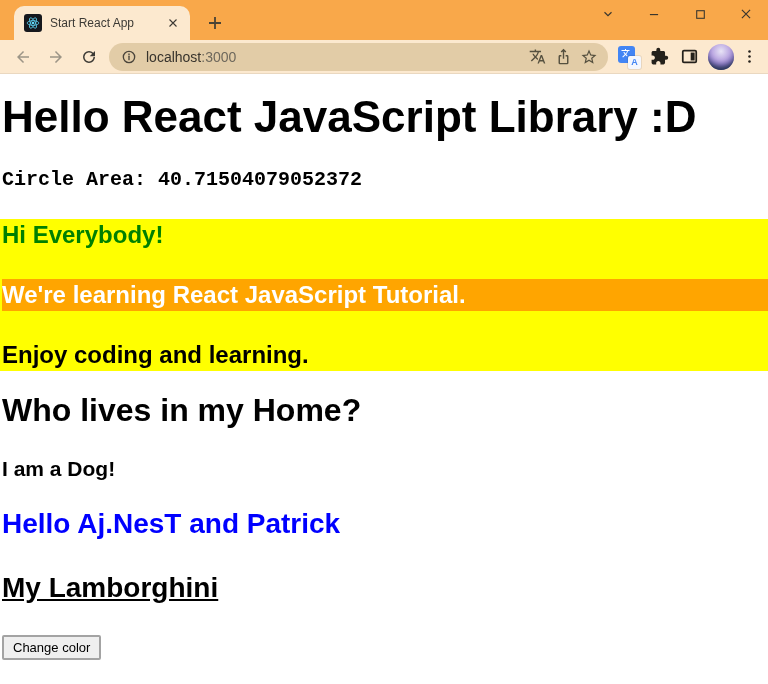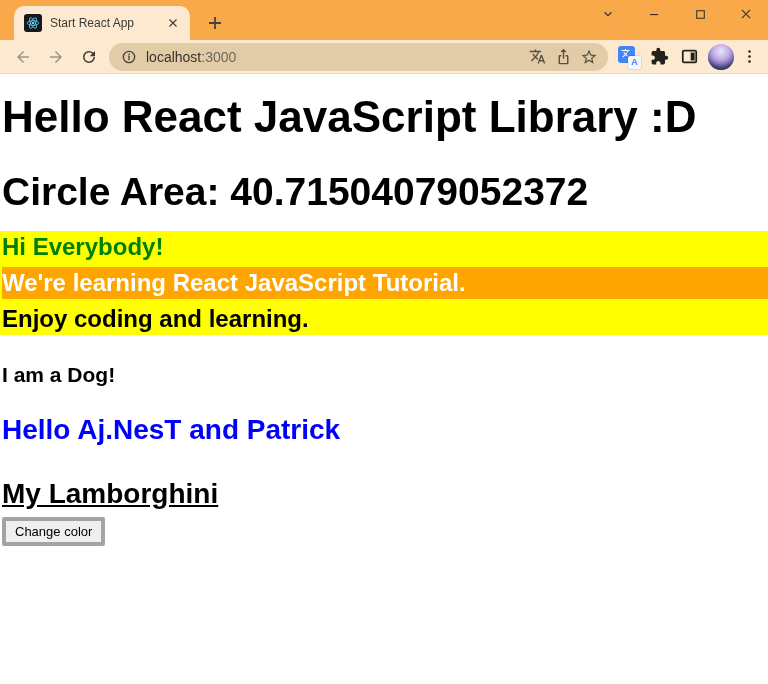--- a/index.html
+++ b/index.html
@@ -55,33 +55,33 @@
   .ext-translate .front{position:absolute;left:0;top:0;width:17px;height:17px;background:var(--translate-blue);
             border-radius:3px;display:flex;align-items:center;justify-content:center;color:#fff;}
   .avatar{width:26px;height:26px;border-radius:50%;margin:0 4px;flex:0 0 auto;
           background:radial-gradient(circle at 50% 28%,#E8E4F6 0%,#BCA9E2 38%,#8F7CC9 62%,#2E3F63 100%);
           box-shadow:inset 0 -7px 6px -4px #233050;}
 
   
   .content{height:610px;background:#fff;overflow:hidden;padding-left:2px;color:#000;}
   .content h1,.content h2,.content h3,.content h4{margin:0;font-weight:bold;}
   h1.h-hello{font-size:44px;line-height:38px;margin-top:24px;}
-  h1.h-circle{font-size:39px;line-height:38px;margin-top:37px;}
+  h1.h-circle{font-size:20px;line-height:38px;margin-top:25px;font-family:Liberation Mono, monospace;}
   .banner{margin-top:20px;margin-left:-2px;background:var(--banner-yellow);padding-left:2px;}
   .banner h2{font-size:24px;line-height:32px;}
   .banner .line-hi{color:var(--green-text);}
-  .banner .line-learning{margin:4px 0;background:var(--banner-orange);color:#fff;}
+  .banner .line-learning{margin:28px 0;background:var(--banner-orange);color:#fff;}
   .banner .line-enjoy{color:#000;}
   h1.h-home{font-size:32px;line-height:38px;margin-top:20px;}
   h3.h-dog{font-size:21px;line-height:24px;margin-top:28px;}
   h2.h-greeting{font-size:28px;line-height:34px;margin-top:26px;color:var(--blue-text);}
   h1.h-lambo{font-size:28px;line-height:38px;margin-top:28px;text-decoration:underline;}
   h4.h-desc{font-size:16px;line-height:20px;margin-top:24px;}
-  .change-btn{margin-top:4px;font-family:"Liberation Sans",sans-serif;font-size:13px;
-              color:#000;background:#EFEFEF;border:4px solid #a3a3a3;border-radius:2px;
+  .change-btn{margin-top:28px;font-family:"Liberation Sans",sans-serif;font-size:13px;
+              color:#000;background:#EFEFEF;border:2px solid #a3a3a3;border-radius:2px;
               padding:3px 9px;line-height:15px;cursor:pointer;}
   svg{display:block;}
 </style>
 </head>
 <body>
 
 <div class="screen">
 
   <div class="tabstrip">
     <div class="tab">
@@ -210,19 +210,20 @@
   <div class="content">
     <h1 class="h-hello">Hello React JavaScript Library :D</h1>
     <h1 class="h-circle">Circle Area: 40.71504079052372</h1>
 
     <div class="banner">
       <h2 class="line-hi">Hi Everybody!</h2>
       <h2 class="line-learning">We're learning React JavaScript Tutorial.</h2>
       <h2 class="line-enjoy">Enjoy coding and learning.</h2>
     </div>
 
+    <h1 class="h-home">Who lives in my Home?</h1>
     <h3 class="h-dog">I am a Dog!</h3>
     <h2 class="h-greeting">Hello Aj.NesT and Patrick</h2>
     <h1 class="h-lambo">My Lamborghini</h1>
     <button class="change-btn">Change color</button>
   </div>
 
 </div>
 
 </body></html>

